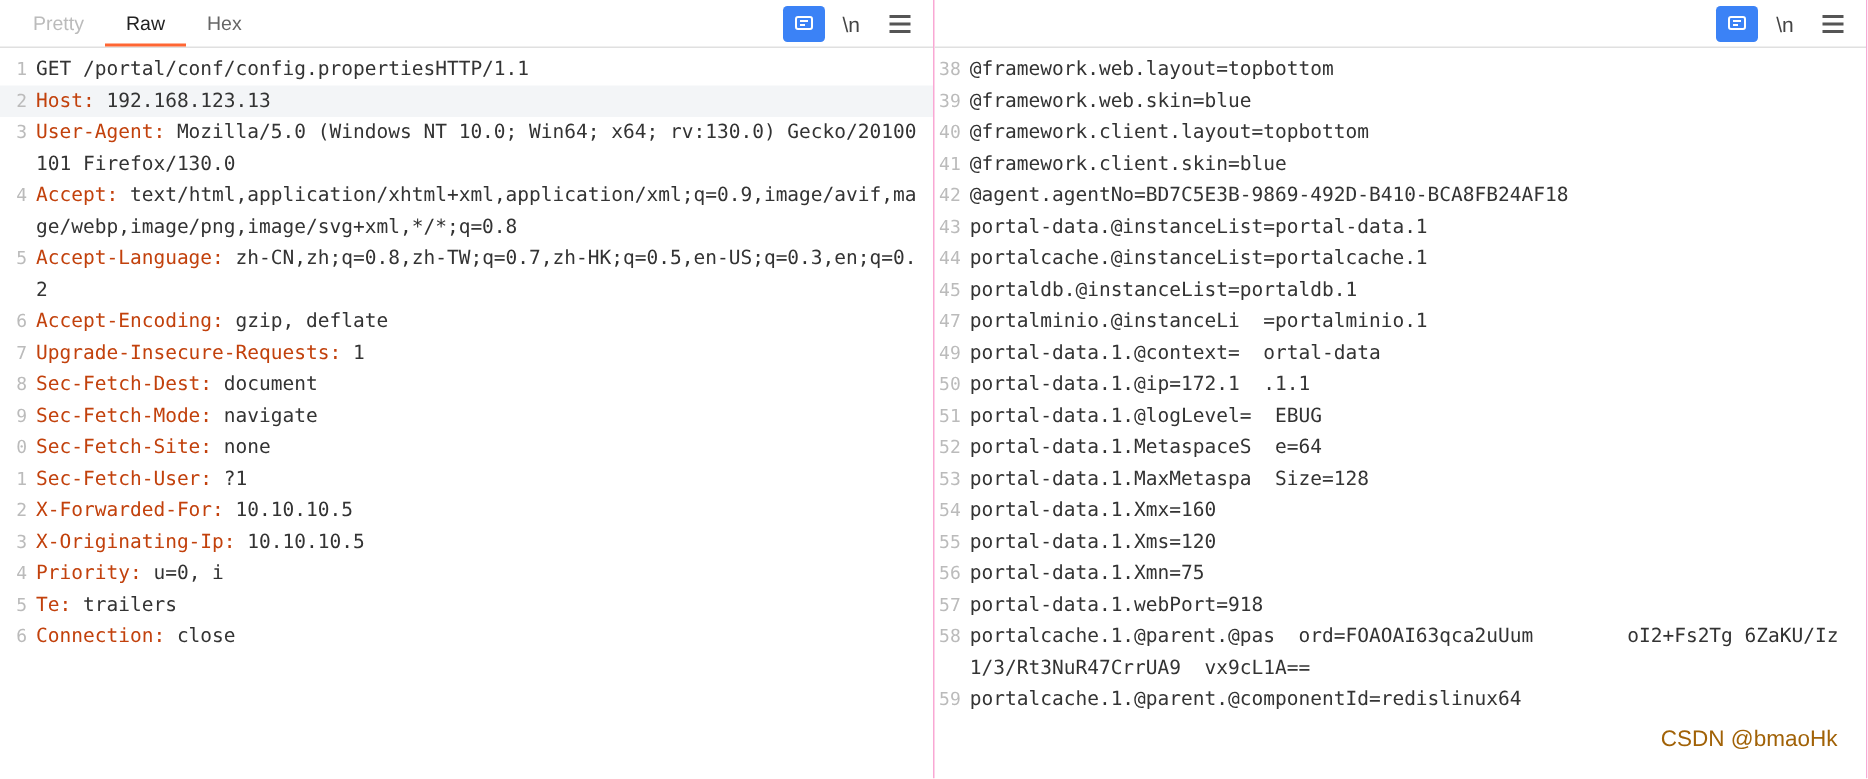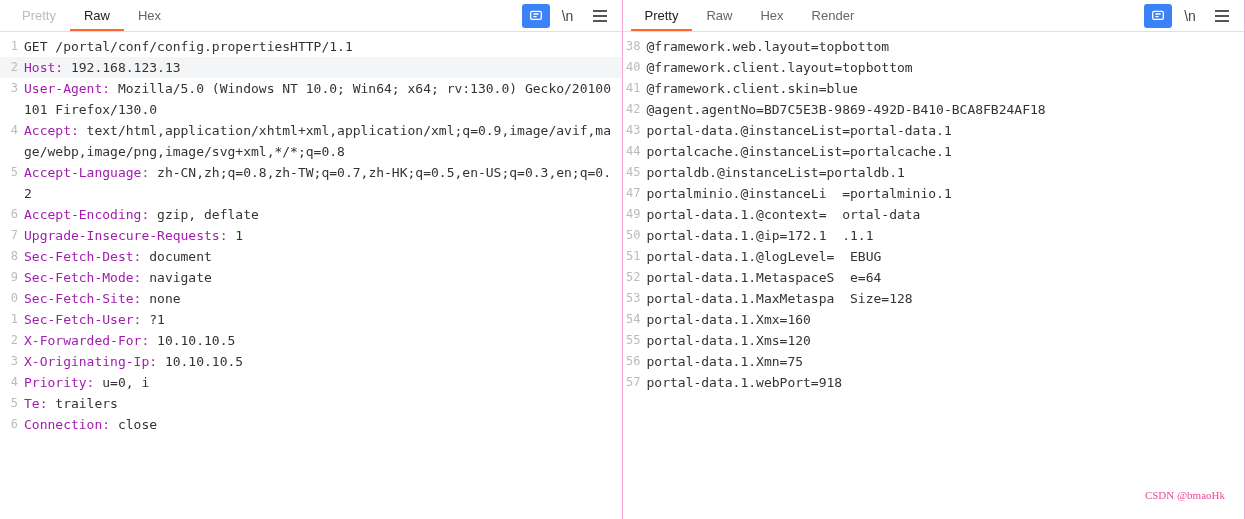--- a/index.html
+++ b/index.html
@@ -14,22 +14,22 @@
 .tbtn{display:flex;align-items:center;justify-content:center;width:28px;height:24px;margin-left:4px;cursor:pointer;border-radius:3px}
 .tbtn.blue{background:#3b82f6;color:#fff}
 .tbtn svg{width:16px;height:16px}
 .hamb{display:flex;flex-direction:column;gap:3px;justify-content:center}
 .hamb i{width:14px;height:2px;background:#555;display:block}
 .content{flex:1;overflow:auto;padding:4px 0;line-height:21px}
 .line{display:flex;white-space:pre-wrap;word-break:break-all}
 .gutter{width:24px;text-align:right;color:#bbb;padding-right:6px;flex-shrink:0;user-select:none;font-size:12px}
 .code{flex:1;padding-right:8px}
 .line.hl{background:#f3f5f7}
-.k{color:#a21caf}
-.watermark{position:fixed;right:20px;bottom:18px;color:#ec4899;font-family:Liberation Serif, serif;font-size:11px;pointer-events:none}
+.k{color:#c2410c}
+.watermark{position:fixed;right:20px;bottom:18px;color:#a16207;font-family:Liberation Sans, sans-serif;font-size:15px;pointer-events:none}
 .newline-icon{font-family:Arial,sans-serif;color:#444;font-size:14px;font-weight:500}
 </style>
 </head>
 <body>
 
 <div class="panel">
   <div class="tabs">
     <div id="left-tabs"><span class="tab disabled">Pretty</span><span class="tab active">Raw</span><span class="tab">Hex</span></div>
     <div class="spacer"></div>
     <div class="tbtn blue">
@@ -64,53 +64,55 @@
       <div class="line"><span class="gutter">2</span><span class="code"><span class="k">X-Forwarded-For:</span> 10.10.10.5</span></div>
       <div class="line"><span class="gutter">3</span><span class="code"><span class="k">X-Originating-Ip:</span> 10.10.10.5</span></div>
       <div class="line"><span class="gutter">4</span><span class="code"><span class="k">Priority:</span> u=0, i</span></div>
       <div class="line"><span class="gutter">5</span><span class="code"><span class="k">Te:</span> trailers</span></div>
       <div class="line"><span class="gutter">6</span><span class="code"><span class="k">Connection:</span> close</span></div>
     </div>
 </div>
 
 <div class="panel">
   <div class="tabs">
-    <div id="right-tabs"><span class="tab active">Pretty</span><span class="tab">Raw</span><span class="tab">Hex</span><span class="tab">Render</span></div>
     <div class="spacer"></div>
     <div class="tbtn blue">
       <svg viewBox="0 0 24 24" fill="none" stroke="currentColor" stroke-width="2">
           <rect x="4" y="5" width="16" height="12" rx="2"></rect>
           <path d="M8 9h8M8 13h5"></path>
         </svg>
     </div>
     <div class="tbtn">
         <span class="newline-icon">\n</span>
       </div>
     <div class="tbtn">
         <div class="hamb">
           <i></i>
           <i></i>
           <i></i>
         </div>
       </div>
   </div>
   <div class="content" id="right-body">
       <div class="line"><span class="gutter">38</span><span class="code">@framework.web.layout=topbottom</span></div>
+      <div class="line"><span class="gutter">39</span><span class="code">@framework.web.skin=blue</span></div>
       <div class="line"><span class="gutter">40</span><span class="code">@framework.client.layout=topbottom</span></div>
       <div class="line"><span class="gutter">41</span><span class="code">@framework.client.skin=blue</span></div>
       <div class="line"><span class="gutter">42</span><span class="code">@agent.agentNo=BD7C5E3B-9869-492D-B410-BCA8FB24AF18</span></div>
       <div class="line"><span class="gutter">43</span><span class="code">portal-data.@instanceList=portal-data.1</span></div>
       <div class="line"><span class="gutter">44</span><span class="code">portalcache.@instanceList=portalcache.1</span></div>
       <div class="line"><span class="gutter">45</span><span class="code">portaldb.@instanceList=portaldb.1</span></div>
       <div class="line"><span class="gutter">47</span><span class="code">portalminio.@instanceLi  =portalminio.1</span></div>
       <div class="line"><span class="gutter">49</span><span class="code">portal-data.1.@context=  ortal-data</span></div>
       <div class="line"><span class="gutter">50</span><span class="code">portal-data.1.@ip=172.1  .1.1</span></div>
       <div class="line"><span class="gutter">51</span><span class="code">portal-data.1.@logLevel=  EBUG</span></div>
       <div class="line"><span class="gutter">52</span><span class="code">portal-data.1.MetaspaceS  e=64</span></div>
       <div class="line"><span class="gutter">53</span><span class="code">portal-data.1.MaxMetaspa  Size=128</span></div>
       <div class="line"><span class="gutter">54</span><span class="code">portal-data.1.Xmx=160</span></div>
       <div class="line"><span class="gutter">55</span><span class="code">portal-data.1.Xms=120</span></div>
       <div class="line"><span class="gutter">56</span><span class="code">portal-data.1.Xmn=75</span></div>
       <div class="line"><span class="gutter">57</span><span class="code">portal-data.1.webPort=918 </span></div>
+      <div class="line"><span class="gutter">58</span><span class="code">portalcache.1.@parent.@pas  ord=FOAOAI63qca2uUum        oI2+Fs2Tg 6ZaKU/Iz1/3/Rt3NuR47CrrUA9  vx9cL1A==</span></div>
+      <div class="line"><span class="gutter">59</span><span class="code">portalcache.1.@parent.@componentId=redislinux64</span></div>
     </div>
 </div>
 
 <div class="watermark">CSDN @bmaoHk</div>
 
 </body></html>

